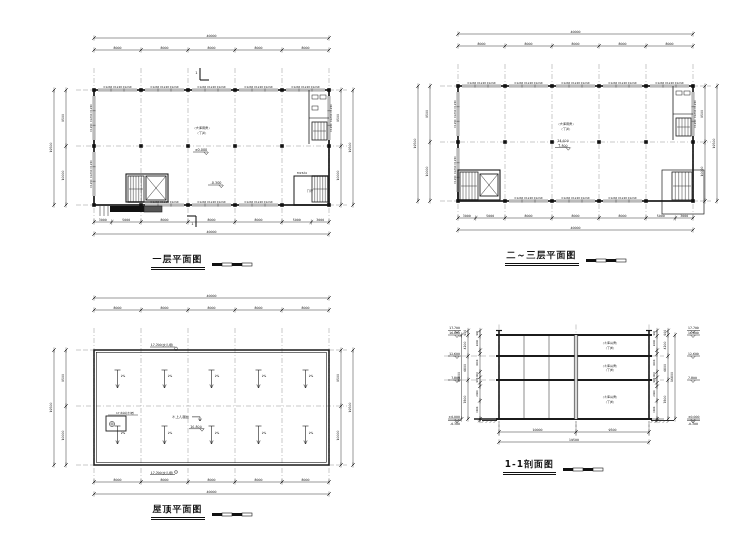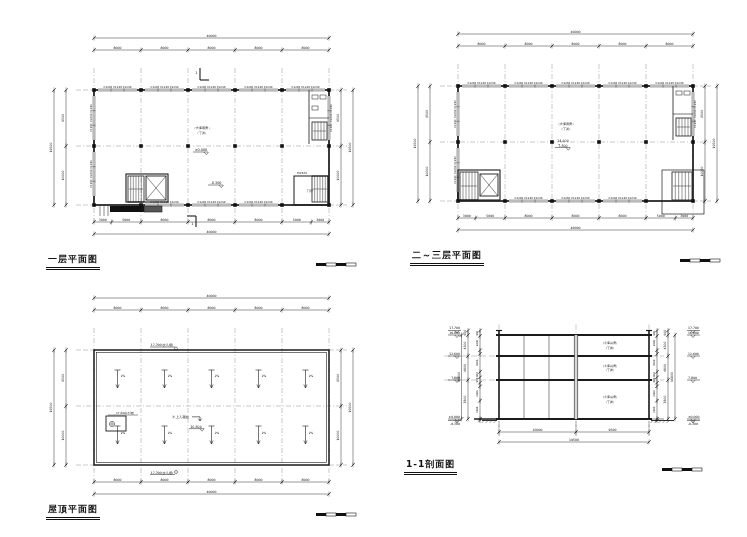--- a/index.html
+++ b/index.html
@@ -1,21 +1,21 @@
 <!DOCTYPE html>
 <html><head>
 <meta charset="utf-8">
 <style>
   html,body{margin:0;padding:0;}
   body{width:747px;height:537px;background:#ffffff;position:relative;overflow:hidden;
        font-family:"DejaVu Sans", sans-serif;}
   .panel{position:absolute;}
   .panel svg{display:block;}
   svg text{font-family:"DejaVu Sans", sans-serif;fill:#111;}
-  .title-row{display:flex;justify-content:space-between;align-items:flex-end;gap:7px;margin-top:1px;}
+  .title-row{display:flex;justify-content:center;align-items:flex-end;gap:7px;margin-top:1px;}
   .title{font-size:9px;font-weight:bold;color:#111;letter-spacing:1px;
          border-bottom:1.6px solid #111;padding:0 2px 1px;position:relative;}
   .title:after{content:"";position:absolute;left:0;right:0;bottom:-2.6px;height:0.8px;background:#111;}
   .scalebar{margin-bottom:1px;}
 </style>
 </head>
 <body>
 
 <div style="position:absolute;inset:0;">
 

